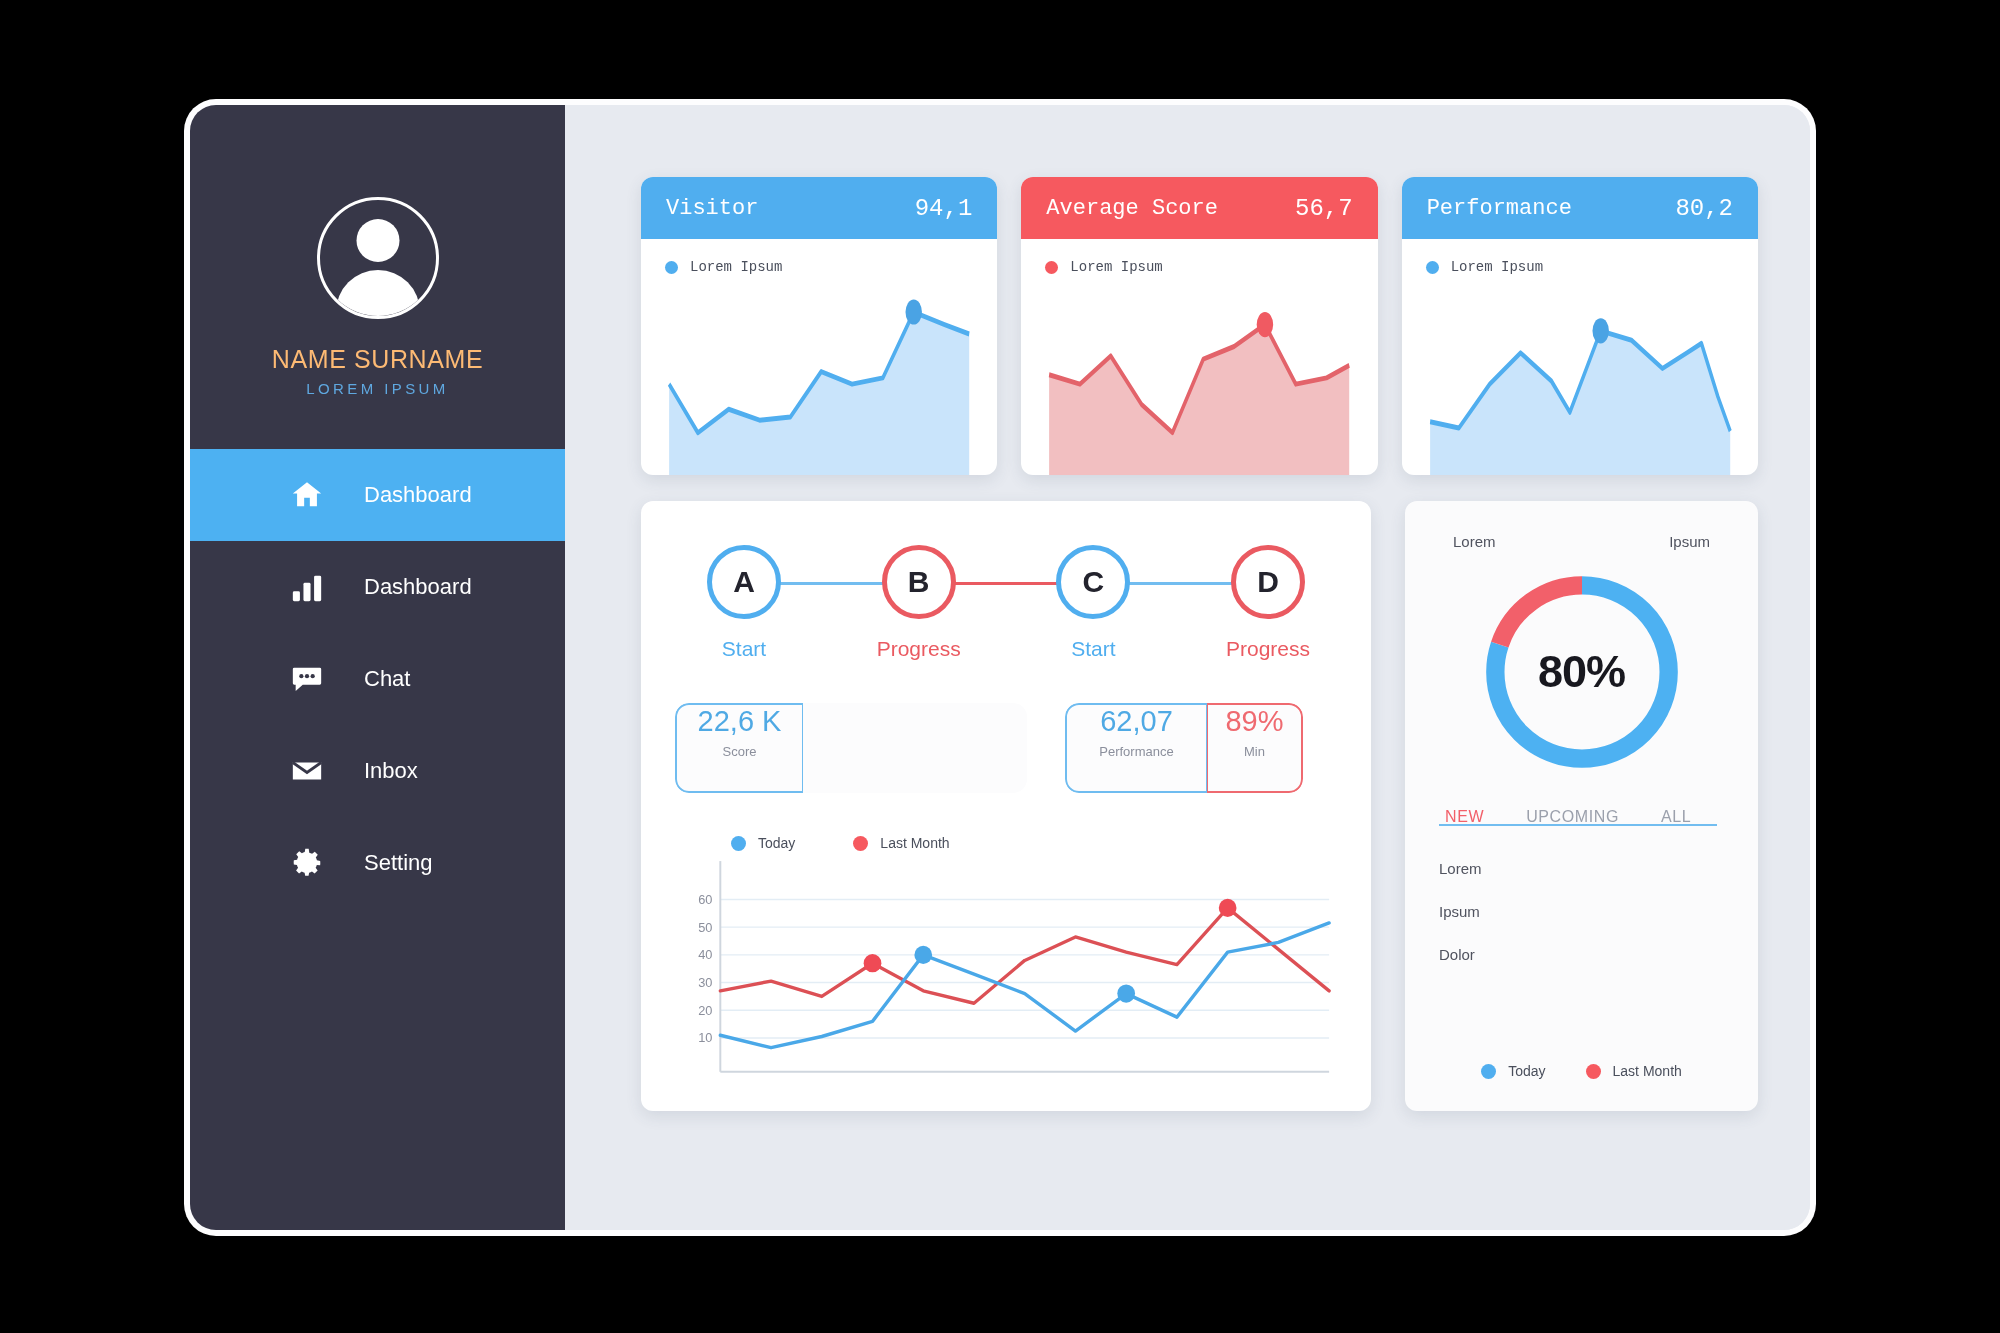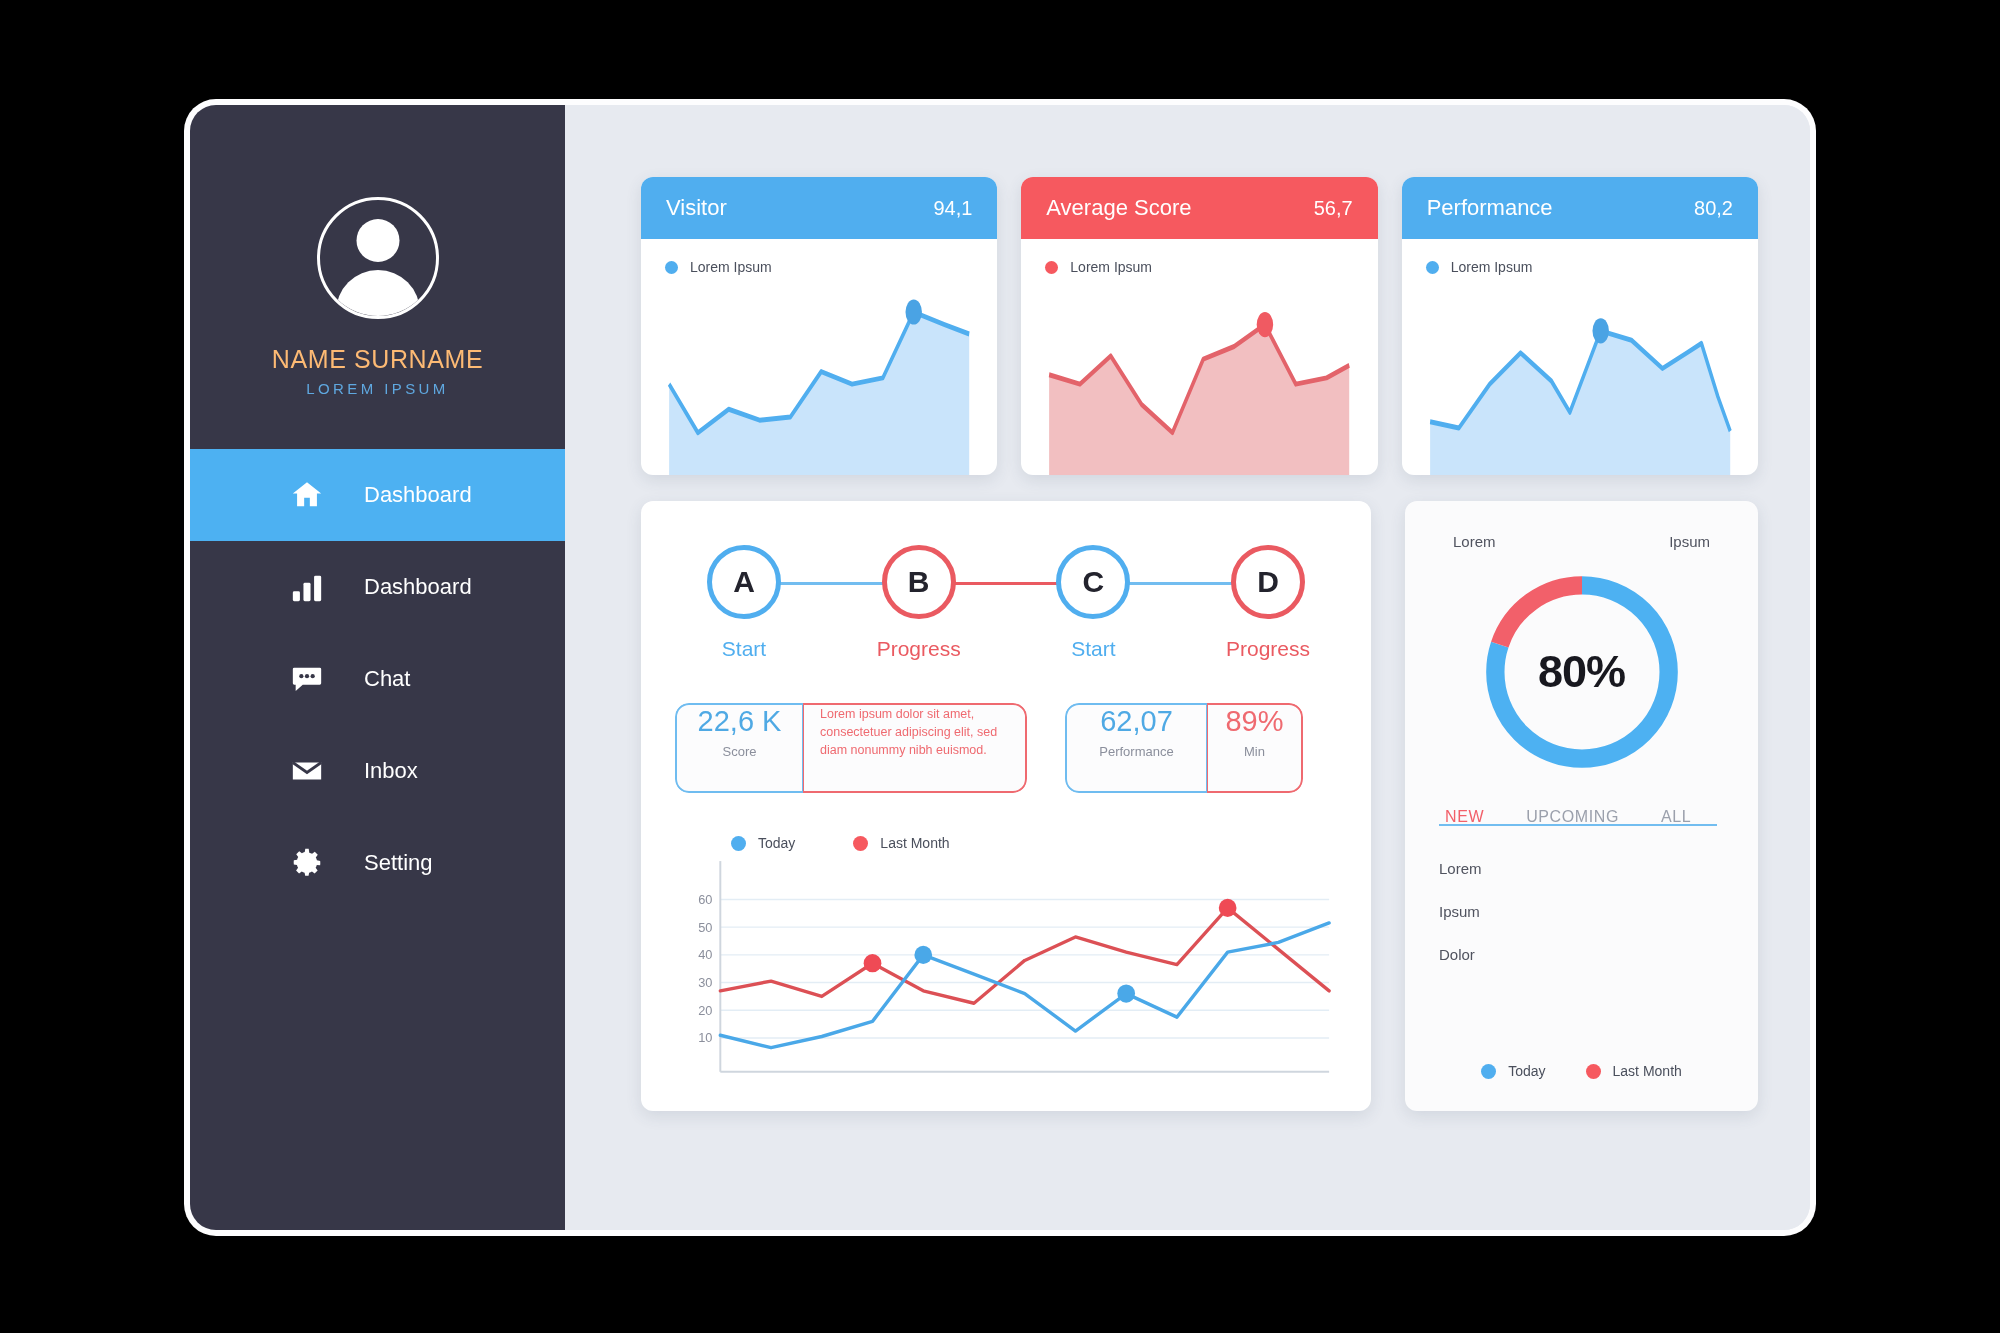--- a/index.html
+++ b/index.html
@@ -70,33 +70,33 @@
   .nav-icon { width: 34px; height: 34px; display:block; flex:0 0 34px; }
   .nav-icon svg { width:100%; height:100%; fill:#ffffff; display:block; }
 
   
   #main {
     flex: 1; background:#e7eaf0; padding: 72px 52px 60px 76px;
     position: relative;
   }
 
   
-  #top-cards { display:flex; gap: 24px; }
+  #top-cards { display:flex; gap: 24px; font-family: Liberation Mono, monospace; }
   .stat-card {
     flex: 1; background:#ffffff; border-radius: 12px;
     box-shadow: 0 5px 16px rgba(60,70,95,.12);
     overflow: hidden; height: 298px;
     display:flex; flex-direction:column;
   }
   .stat-head {
     height: 62px; display:flex; align-items:center; justify-content:space-between;
     padding: 0 25px; color:#fff;
   }
   .stat-head .title { font-size: 22px; font-weight:400; }
-  .stat-head .value { font-size: 20px; font-weight:400; }
+  .stat-head .value { font-size: 24px; font-weight:400; }
   .stat-head.blue { background:#50aeef; }
   .stat-head.red  { background:#f6595f; }
   .stat-body { flex:1; padding: 20px 24px 0 24px; display:flex; flex-direction:column; }
   .legend-row { display:flex; align-items:center; gap:12px; }
   .legend-dot { width:13px; height:13px; border-radius:50%; display:block; }
   .legend-dot.blue { background:#50aeef; }
   .legend-dot.red  { background:#f6595f; }
   .legend-text { font-size:14px; color:#4a4f5c; }
   .spark { flex:1; margin-top: 12px; }
   .spark svg { width:100%; height:100%; display:block; }
@@ -351,23 +351,20 @@
           </div>
         </div>
 
         <div id="pills">
 
           <div class="pill" style="flex:0 0 352px;">
             <div class="pill-seg b-blue" style="flex:0 0 128px;">
               <span class="pill-big">22,6 K</span>
               <span class="pill-sub">Score</span>
             </div>
-            <div class="pill-seg b-red" style="flex:1; align-items:flex-start;">
-              <span class="pill-text">Lorem ipsum dolor sit amet, consectetuer adipiscing elit, sed diam nonummy nibh euismod.</span>
-            </div>
           </div>
 
           <div class="pill" style="flex:0 0 238px;">
             <div class="pill-seg b-blue" style="flex:0 0 142px;">
               <span class="pill-big">62,07</span>
               <span class="pill-sub">Performance</span>
             </div>
             <div class="pill-seg b-red" style="flex:1;">
               <span class="pill-big red">89%</span>
               <span class="pill-sub">Min</span>

